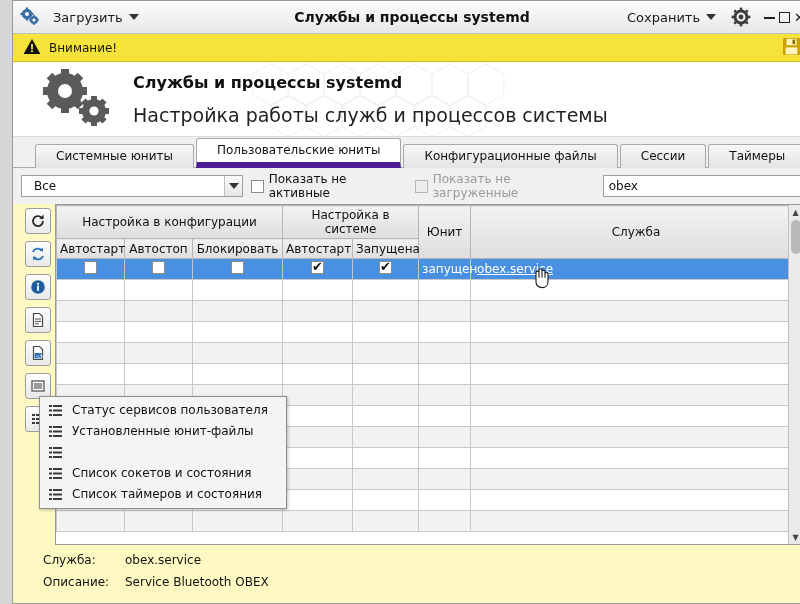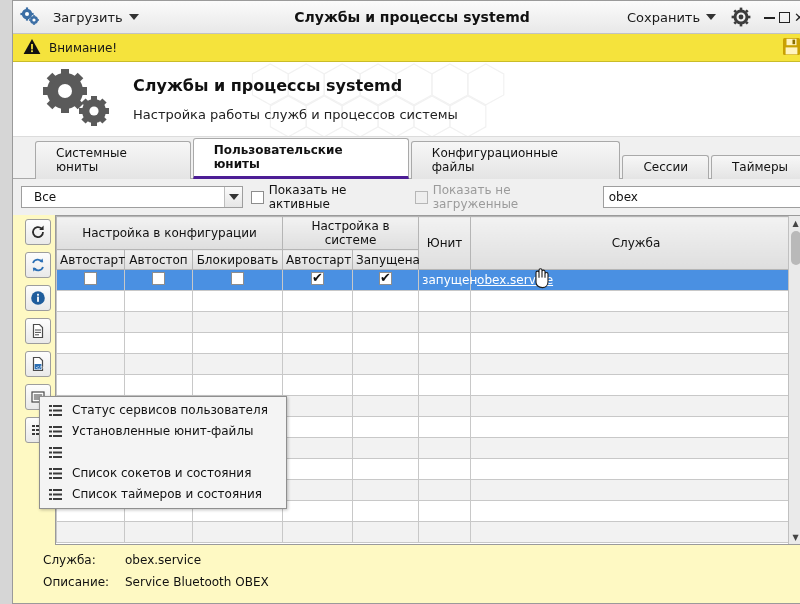--- a/index.html
+++ b/index.html
@@ -66,21 +66,21 @@
     position: relative;
     background: #ffffff;
     border-bottom: 1px solid #dcdcdc;
     overflow: hidden;
     display: flex; align-items: center;
   }
   .hexes { position: absolute; inset: 0; opacity: .5; }
   .banner-gears { width: 82px; margin-left: 22px; z-index: 2; }
   .banner-text { z-index: 2; margin-left: 16px; }
   .banner-title { font-size: 16px; font-weight: bold; color: #111; }
-  .banner-sub { font-size: 13px; color: #222; margin-top: 12px; }
+  .banner-sub { font-size: 19px; color: #222; margin-top: 12px; }
 
   
   .tabsrow {
     flex: 0 0 26px;
     display: flex; align-items: flex-end;
     padding-left: 22px;
     background: #f0f0f0;
     border-bottom: 1px solid #a9a9a9;
   }
   .tab {
@@ -90,22 +90,22 @@
     background: linear-gradient(#f7f7f7, #e4e4e4);
     margin-right: 2px;
     font-size: 12px; color: #111;
     border-radius: 3px 3px 0 0;
     cursor: default;
     position: relative; top: 1px;
   }
   .tab.active {
     background: #fff;
     top: 1px;
-    border-bottom: 3px solid #4c1d95;
-    font-weight: bold;
+    border-bottom: 6px solid #4c1d95;
+    font-weight: normal;
   }
 
   
   .filterrow {
     flex: 0 0 30px;
     display: flex; align-items: center;
     gap: 8px; padding: 4px 8px 4px 8px;
     background: #f0f0f0;
   }
   .combo {

